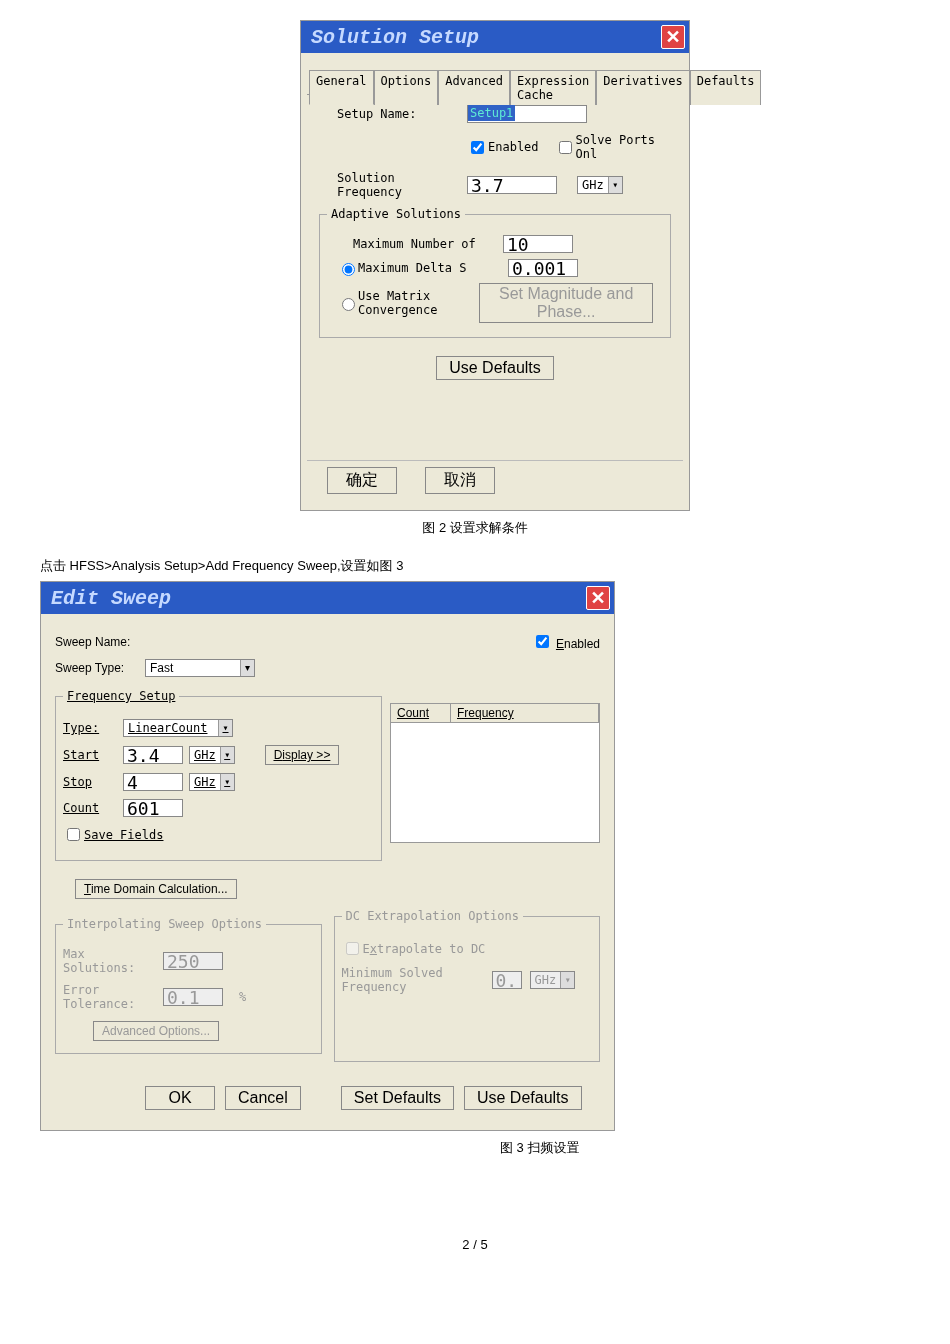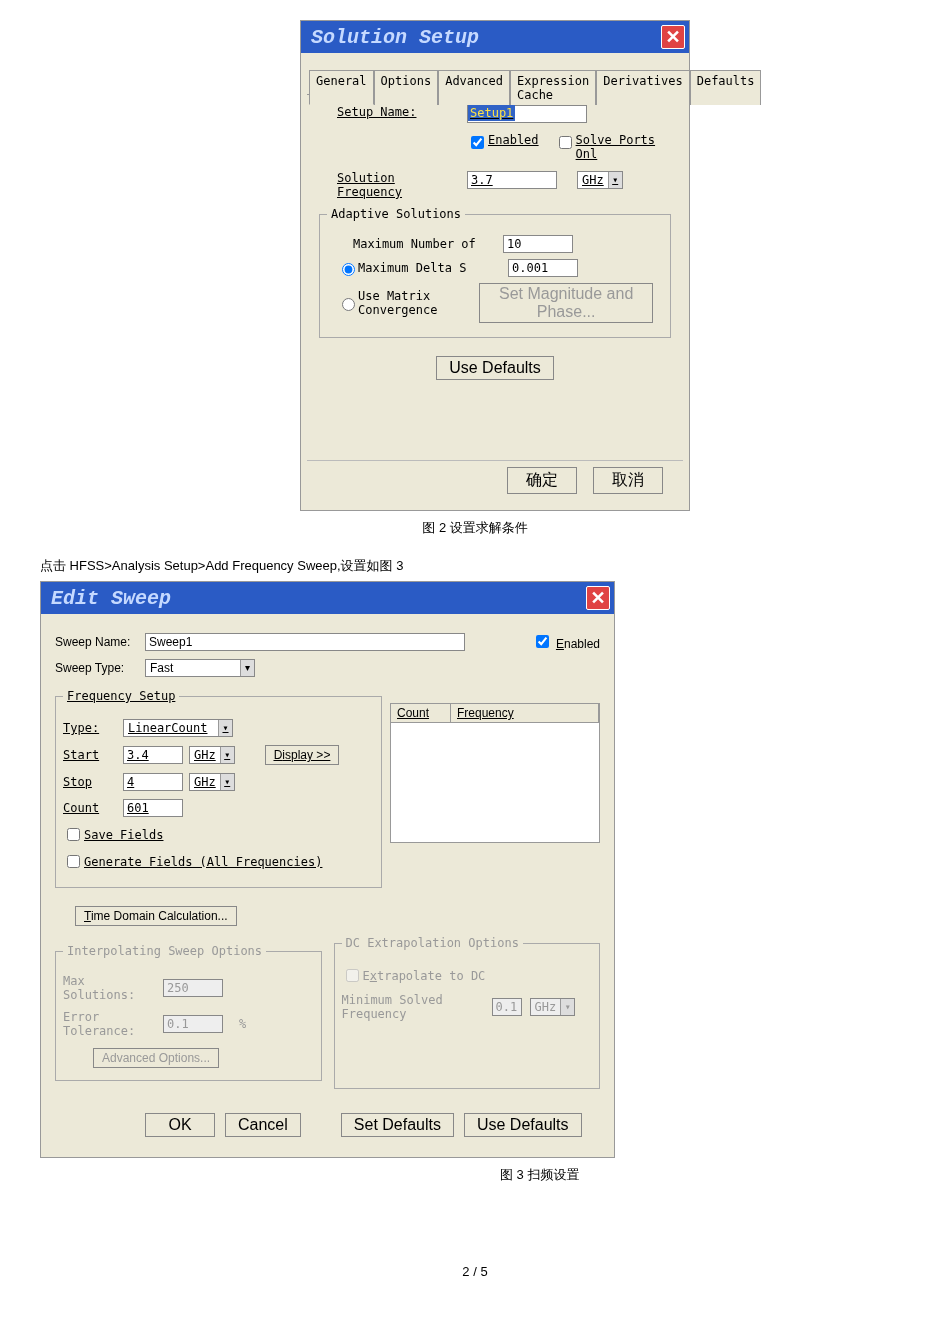--- a/index.html
+++ b/index.html
@@ -57,33 +57,32 @@
     margin-right: 0;
     position: relative;
     top: 11px;
   }
   .tab.active {
     background: #ece9d8;
     border-bottom: 1px solid #ece9d8;
   }
   .form-row {
     display: flex;
-    align-items: flex-start;
+    align-items: center;
     margin: 10px 0 6px 30px;
     font-family: "SimSun", monospace;
-    text-decoration: underline;
   }
   .form-row label { width: 130px; }
-  .sel { background: #3163c6; color: #fde047; padding: 1px 2px; }
+  .sel { background: #3163c6; color: #5eead4; padding: 1px 2px; }
   input.tf {
     border: 1px solid #888;
     background: #fff;
     padding: 1px 3px;
     font-family: inherit;
-    font-size: 12px;
+    font-size: 18px;
     height: 18px;
   }
   .chk { margin-right: 4px; }
   .dropdown {
     display: inline-flex;
     align-items: center;
     border: 1px solid #888;
     background: #fff;
     padding: 0 0 0 4px;
     height: 18px;
@@ -109,21 +108,21 @@
   .radio-row { display: flex; align-items: center; margin: 6px 10px; }
   .radio-row label { width: 150px; }
   .btn {
     border: 1px solid #888;
     background: #ece9d8;
     padding: 2px 12px;
     font-size: 16px;
     font-family: Liberation Sans, sans-serif;
     min-width: 70px;
   }
-  .btn-row { display: flex; justify-content: flex-end; gap: 16px; padding: 6px 20px 10px; }
+  .btn-row { display: flex; justify-content: flex-start; gap: 28px; padding: 6px 20px 10px; }
   .caption { text-align: center; margin: 8px 0 20px; font-size: 13px; }
   .note-line { margin: 20px 0 6px; font-size: 13px; }
   .edit-sweep .dialog-body { font-family: "Microsoft YaHei", Tahoma, sans-serif; }
   .sw-row { display: flex; align-items: center; margin: 8px 0; }
   .sw-row > label:first-child { width: 90px; }
   .list-head {
     display: flex;
     border: 1px solid #999;
     background: #ece9d8;
   }
@@ -230,21 +229,20 @@
   <div class="note-line">点击 HFSS&gt;Analysis Setup&gt;Add Frequency Sweep,设置如图 3</div>
 
   <div class="dialog edit-sweep" style="width:575px;">
     <div class="titlebar">
       <span>Edit Sweep</span>
       <span class="close-x">✕</span>
     </div>
     <div class="dialog-body" style="padding:10px 14px;">
       <div class="sw-row">
         <label>Sweep Name:</label>
-        <input class="tf" style="width: 320px;" value="Sweep1">
         <div style="margin-left:auto;">
           <input type="checkbox" checked="" class="chk" style="">
           <span><u>E</u>nabled</span>
         </div>
       </div>
       <div class="sw-row">
         <label>Sweep Type:</label>
         <span class="dropdown" style="width:110px;">
           <span style="flex:1;">Fast</span>
             <span class="dd-arrow">▾</span>
@@ -279,24 +277,20 @@
             </span>
           </div>
           <div class="sw-row">
             <label style="width:60px;">Count</label>
             <input class="tf" style="width: 60px;" value="601">
           </div>
           <div class="sw-row">
             <input type="checkbox" class="chk" style="">
             <span>Save Fields</span>
           </div>
-          <div class="sw-row">
-            <input type="checkbox" class="chk" style="">
-            <span>Generate Fields (All Frequencies)</span>
-          </div>
         </fieldset>
         <div style="width:210px;margin-top:18px;">
           <div class="list-head">
             <div style="width:60px;">Count</div>
             <div style="flex:1;">Frequency</div>
           </div>
           <div class="list-body"></div>
         </div>
       </div>
 

